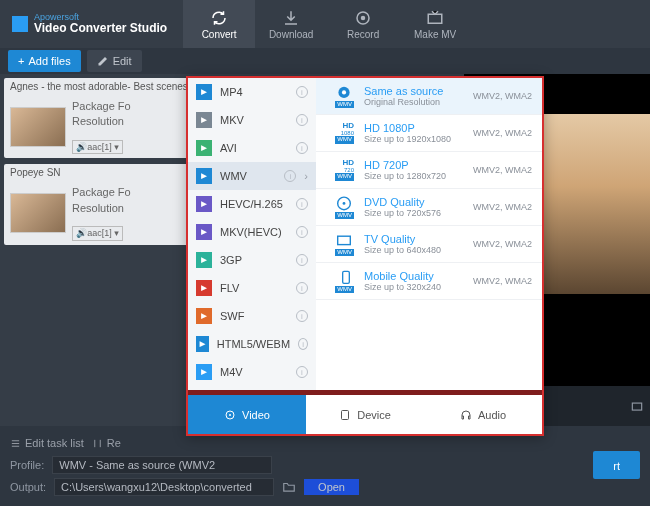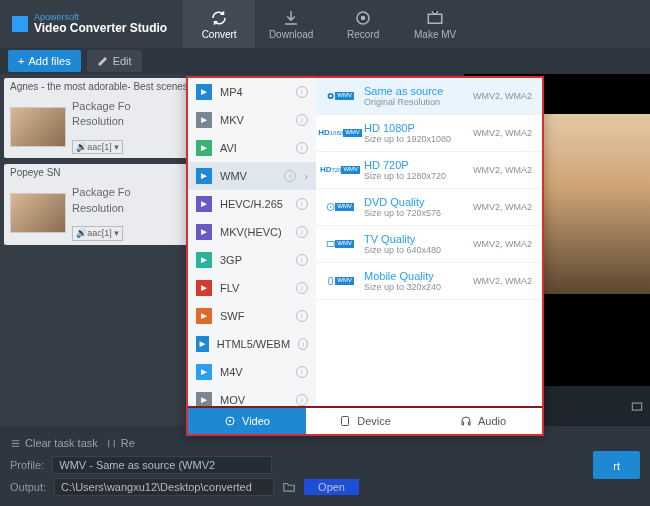--- a/index.html
+++ b/index.html
@@ -43,28 +43,28 @@
 .fmt-list{width:128px;background:#f4f6f8;overflow:hidden}
 .fmt-item{display:flex;align-items:center;height:28px;padding:0 8px;gap:8px;color:#444;cursor:pointer}
 .fmt-item.selected{background:#dfe6ee}
 .fmt-ico{width:16px;height:16px;display:flex;align-items:center;justify-content:center;color:#fff;font-size:7px;font-weight:700}
 .fmt-name{flex:1;font-size:11px}
 .info-i{width:12px;height:12px;border:1px solid #b8bec6;border-radius:50%;color:#b8bec6;font-size:8px;display:flex;align-items:center;justify-content:center}
 .chev{color:#9aa0a9}
 .quality-list{flex:1;overflow:hidden}
 .q-item{display:flex;align-items:center;padding:6px 10px;border-bottom:1px solid #eef0f3;gap:10px;cursor:pointer}
 .q-item.sel{background:#eaf4fc}
-.q-ico{width:28px;height:24px;display:flex;flex-direction:row;align-items:center;justify-content:center;color:#1e88d4}
+.q-ico{width:28px;height:24px;display:flex;flex-direction:column;align-items:flex-end;justify-content:center;color:#1e88d4}
 .q-ico .top{font-size:8px;font-weight:700;line-height:1}
 .q-ico .bot{background:#1e88d4;color:#fff;font-size:6px;padding:0 2px;line-height:1.2}
 .q-txt{flex:1}
 .q-title{color:#2a9df4;font-size:11px}
 .q-sub{color:#8a9099;font-size:9px}
 .q-codec{color:#8a9099;font-size:9px}
-.picker-tabs{display:flex;height:28px;border-top:2px solid #7f1d1d}
+.picker-tabs{display:flex;height:44px;border-top:5px solid #7f1d1d}
 .ptab{flex:1;display:flex;align-items:center;justify-content:center;gap:6px;cursor:pointer;color:#555}
 .ptab.active{background:#1e88d4;color:#fff}
 </style>
 </head>
 <body>
 
 <div class="titlebar">
   <div class="logo-block">
     <div class="logo-ico"></div>
     <div class="logo-txt">
@@ -149,21 +149,21 @@
     </div>
   </div>
 </div>
 
 <div class="bottombar">
   <div class="bb-row">
     <span class="link">
       <svg width="11" height="11" viewBox="0 0 24 24">
           <path stroke="currentColor" stroke-width="2" d="M4 6h16M4 12h16M4 18h16"></path>
         </svg>
-      <span>Clear task task</span>
+      <span>Edit task list</span>
     </span>
     <span class="link">
       <svg width="11" height="11" viewBox="0 0 24 24">
           <path stroke="currentColor" stroke-width="2" d="M6 4v16M18 4v16"></path>
         </svg>
       <span>Re</span>
     </span>
   </div>
   <div class="bb-row">
     <span>Profile:</span>

